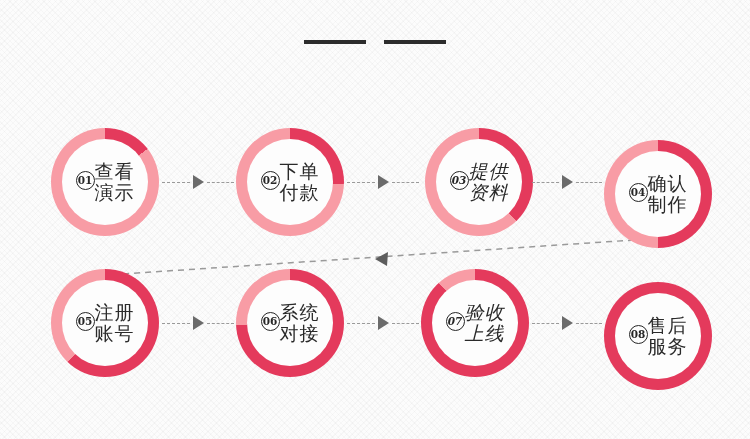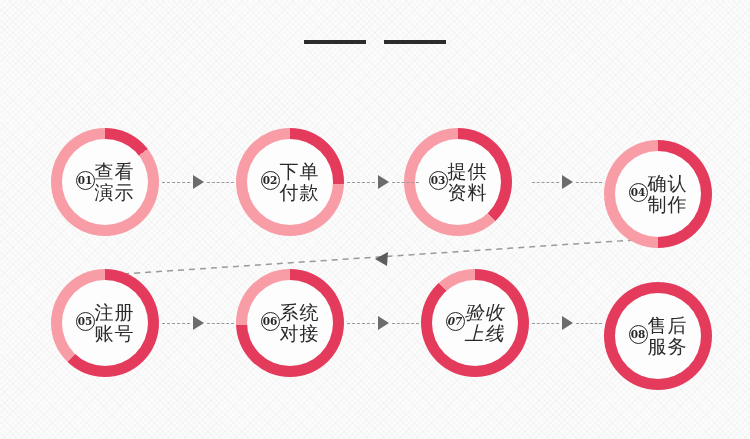--- a/index.html
+++ b/index.html
@@ -108,21 +108,21 @@
       <div class="ring" style="background: conic-gradient(rgb(228, 58, 92) 0deg, rgb(228, 58, 92) 92deg, rgb(248, 156, 165) 92deg, rgb(248, 156, 165) 360deg);">
         <div class="ring-inner">
           <div class="badge">02</div>
           <div class="step-label">
             <span>下单</span>
             <span>付款</span>
           </div>
         </div>
       </div>
     </div>
-    <div class="step" style="left: 404px; top: 128px;">
+    <div class="step" style="left: 425px; top: 128px; font-style: italic;">
       <div class="ring" style="background: conic-gradient(rgb(228, 58, 92) 0deg, rgb(228, 58, 92) 136deg, rgb(248, 156, 165) 136deg, rgb(248, 156, 165) 360deg);">
         <div class="ring-inner">
           <div class="badge">03</div>
           <div class="step-label">
             <span>提供</span>
             <span>资料</span>
           </div>
         </div>
       </div>
     </div>

